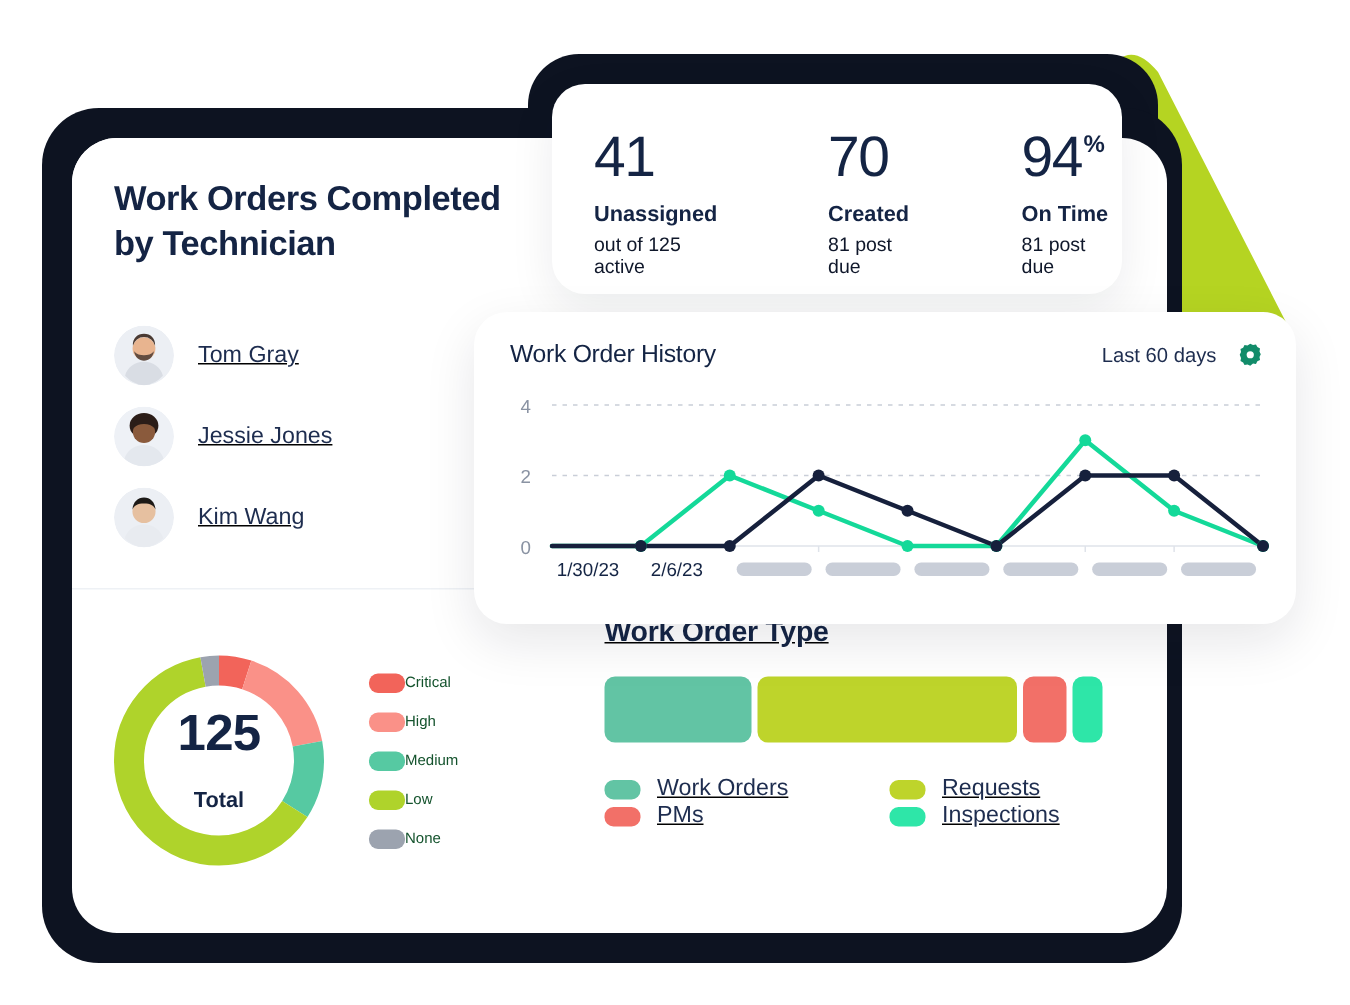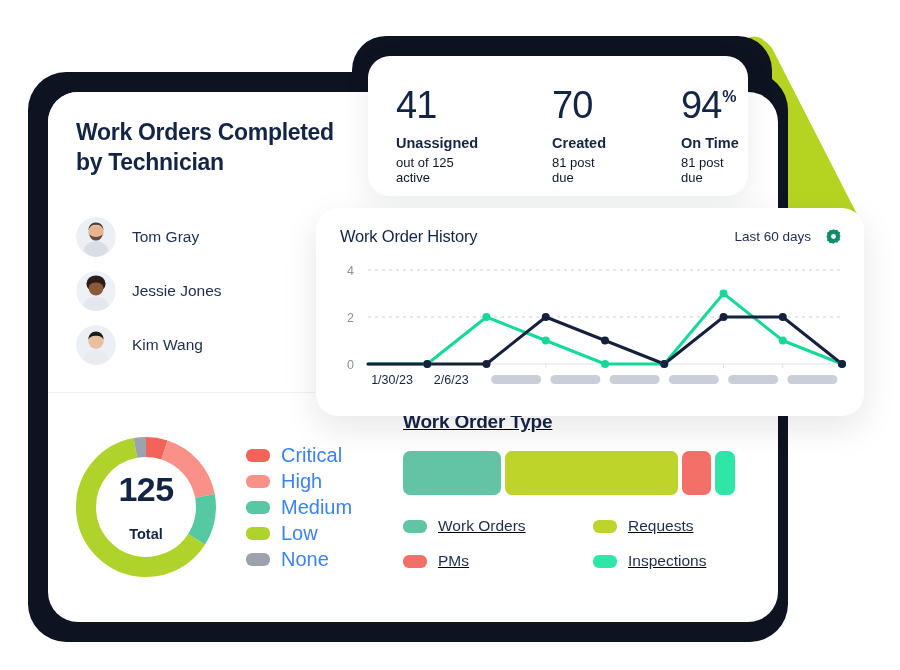--- a/index.html
+++ b/index.html
@@ -56,21 +56,21 @@
   .tech-title {
     position: absolute;
     left: 28px; top: 26px;
     width: 280px;
     font-size: 23px;
     font-weight: 700;
     color: #142444;
     line-height: 1.3;
     letter-spacing: -0.3px;
   }
-  .tech-list { position: absolute; left: 28px; top: 118px; width: 268px; }
+  .tech-list { position: absolute; left: 28px; top: 118px; width: 268px; text-decoration: underline; }
   .tech-row {
     display: flex; align-items: center;
     height: 54px;
   }
   .avatar {
     width: 40px; height: 40px;
     border-radius: 50%;
     flex: 0 0 40px;
     overflow: hidden;
     position: relative;
@@ -117,42 +117,41 @@
     font-size: 34px; font-weight: 700; color: #142444; letter-spacing: -0.5px;
     line-height: 1;
   }
   .donut-label { font-size: 14.5px; font-weight: 700; color: #142444; margin-top: 20px; }
 
   .donut-legend { margin-left: 24px; }
   .legend-row { display: flex; align-items: center; height: 26px; }
   .legend-sw {
     width: 24px; height: 13px; border-radius: 6px; flex: 0 0 24px;
   }
-  .legend-txt { margin-left: 11px; font-size: 20px; color: #3b82f6; }
+  .legend-txt { font-size: 10px; color: #14532d; }
 
   
   .wot {
     position: absolute;
     left: 355px; top: 319px;
     width: 355px; height: 190px; text-decoration: underline;
   }
   .wot-title {
     font-size: 19px; font-weight: 700; color: #142444; letter-spacing: -0.2px;
   }
   .wot-bar {
     margin-top: 18px;
     display: flex; gap: 4px;
     height: 44px; width: 320px;
   }
   .wot-seg { border-radius: 7px; height: 44px; }
   .wot-legend {
     margin-top: 22px;
     display: grid;
     grid-template-columns: 190px 1fr;
-    row-gap: 17px;
   }
   .wot-lrow { display: flex; align-items: center; }
   .wot-sw { width: 24px; height: 13px; border-radius: 6px; flex: 0 0 24px; }
   .wot-ltxt { margin-left: 11px; font-size: 15.5px; color: #1e2d4f; }
 
   
   .card-stats {
     left: 368px; top: 56px;
     width: 380px; height: 140px;
     border-radius: 22px;

